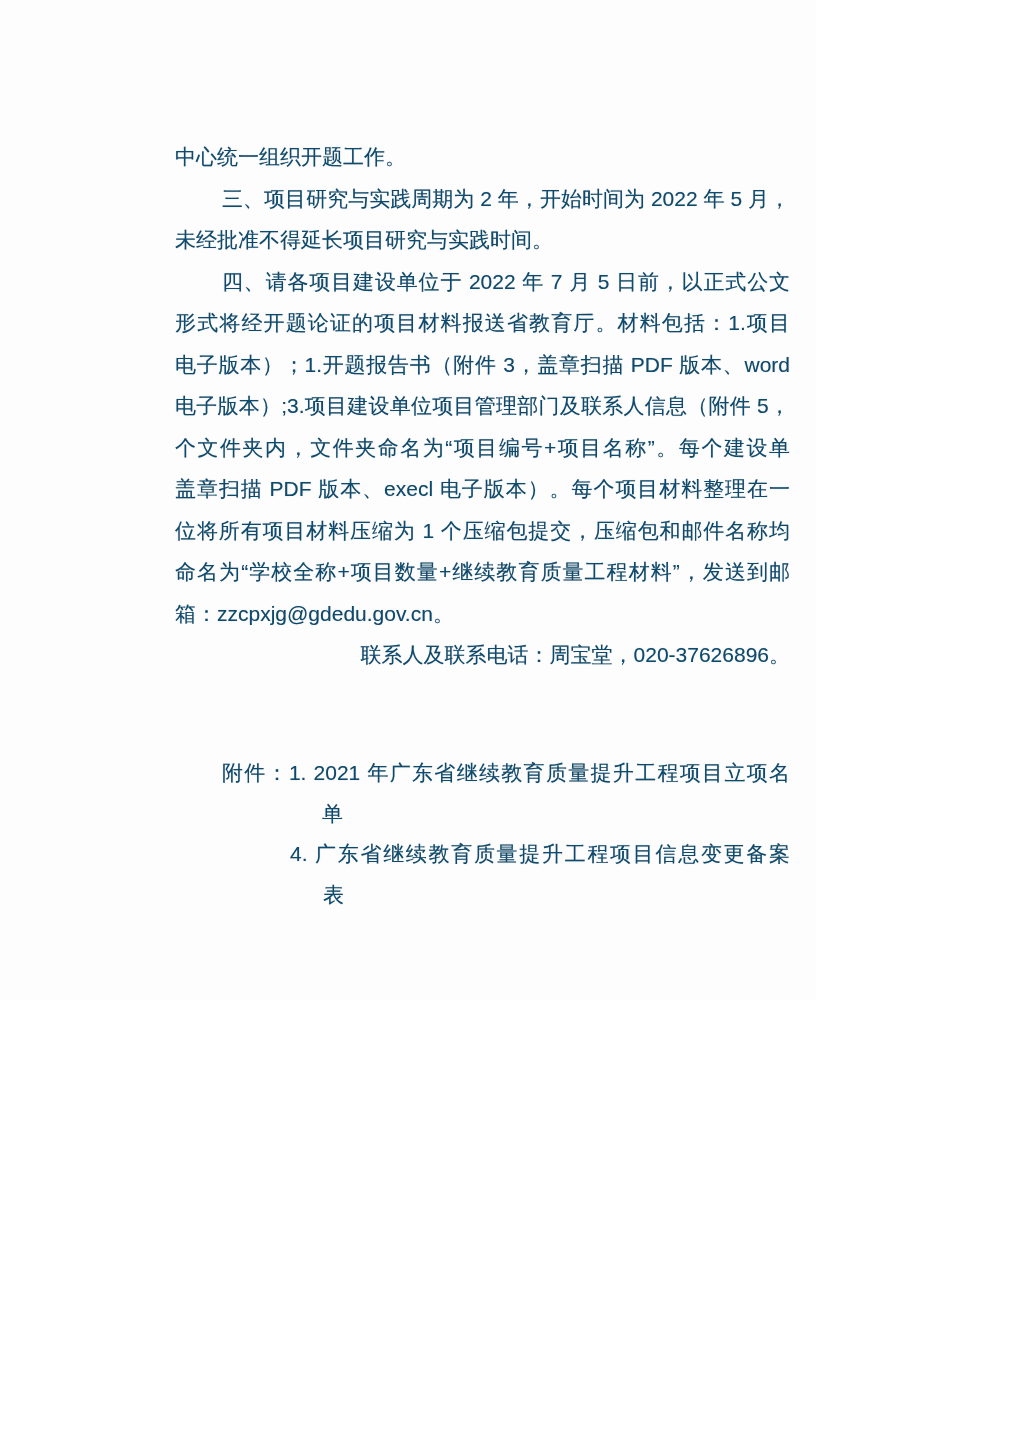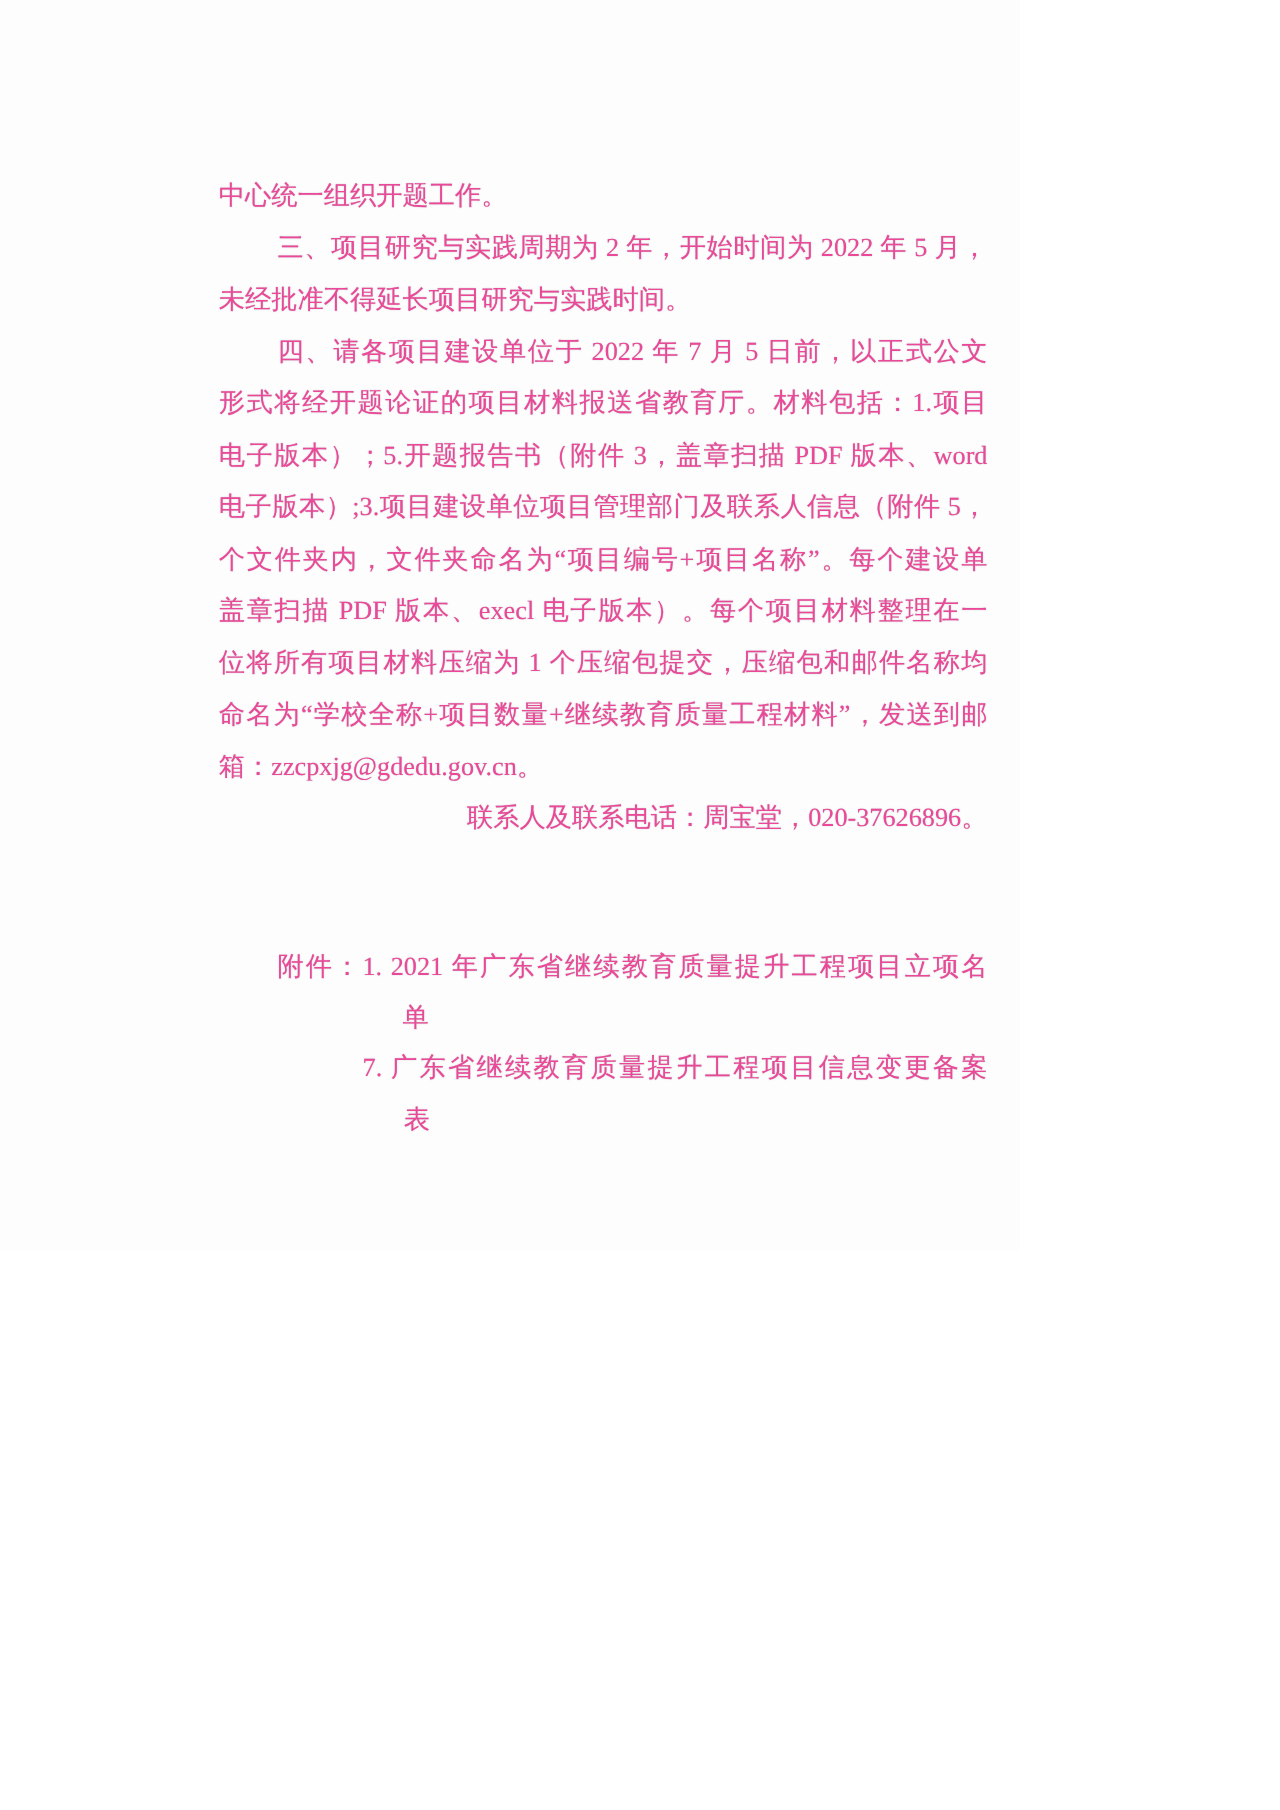--- a/index.html
+++ b/index.html
@@ -2,22 +2,22 @@
 <html><head>
 <meta charset="utf-8">
 <style>
   html,body { margin:0; padding:0; background:#ffffff; }
   .page {
     position:relative;
     width:816px;
     height:1448px;
     background:#ffffff;
     overflow:hidden;
-    font-family:Liberation Serif, serif;
-    color:#ec4899;
+    font-family:Liberation Sans, sans-serif;
+    color:#0c4a6e;
   }
   
   .scan-tint {
     position:absolute;
     left:0; top:0;
     width:835px; height:1000px;
     background:#fdfdfd;
   }
   .text-block {
     position:absolute;
@@ -61,29 +61,29 @@
 
 <div class="page">
   <div class="scan-tint"></div>
 
   <div class="text-block">
     <div class="ln">中心统一组织开题工作。</div>
     <div class="ln j ind">三、项目研究与实践周期为 2 年，开始时间为 2022 年 5 月，</div>
     <div class="ln">未经批准不得延长项目研究与实践时间。</div>
     <div class="ln j ind">四、请各项目建设单位于 2022 年 7 月 5 日前，以正式公文</div>
     <div class="ln j">形式将经开题论证的项目材料报送省教育厅。材料包括：1.项目</div>
-    <div class="ln j">电子版本）；5.开题报告书（附件 3，盖章扫描 PDF 版本、word</div>
+    <div class="ln j">电子版本）；1.开题报告书（附件 3，盖章扫描 PDF 版本、word</div>
     <div class="ln j">电子版本）;3.项目建设单位项目管理部门及联系人信息（附件 5，</div>
     <div class="ln j">个文件夹内，文件夹命名为“项目编号+项目名称”。每个建设单</div>
     <div class="ln j">盖章扫描 PDF 版本、execl 电子版本）。每个项目材料整理在一</div>
     <div class="ln j">位将所有项目材料压缩为 1 个压缩包提交，压缩包和邮件名称均</div>
     <div class="ln j">命名为“学校全称+项目数量+继续教育质量工程材料”，发送到邮</div>
     <div class="ln">箱：zzcpxjg@gdedu.gov.cn。</div>
     <div class="ln ind">联系人及联系电话：周宝堂，020-37626896。</div>
   </div>
 
   <div class="att-block">
     <div class="ln j att-first">附件：1. 2021 年广东省继续教育质量提升工程项目立项名</div>
     <div class="ln att-cont1">单</div>
-    <div class="ln j att-item">7. 广东省继续教育质量提升工程项目信息变更备案</div>
+    <div class="ln j att-item">4. 广东省继续教育质量提升工程项目信息变更备案</div>
     <div class="ln att-cont2">表</div>
   </div>
 </div>
 
 </body></html>

